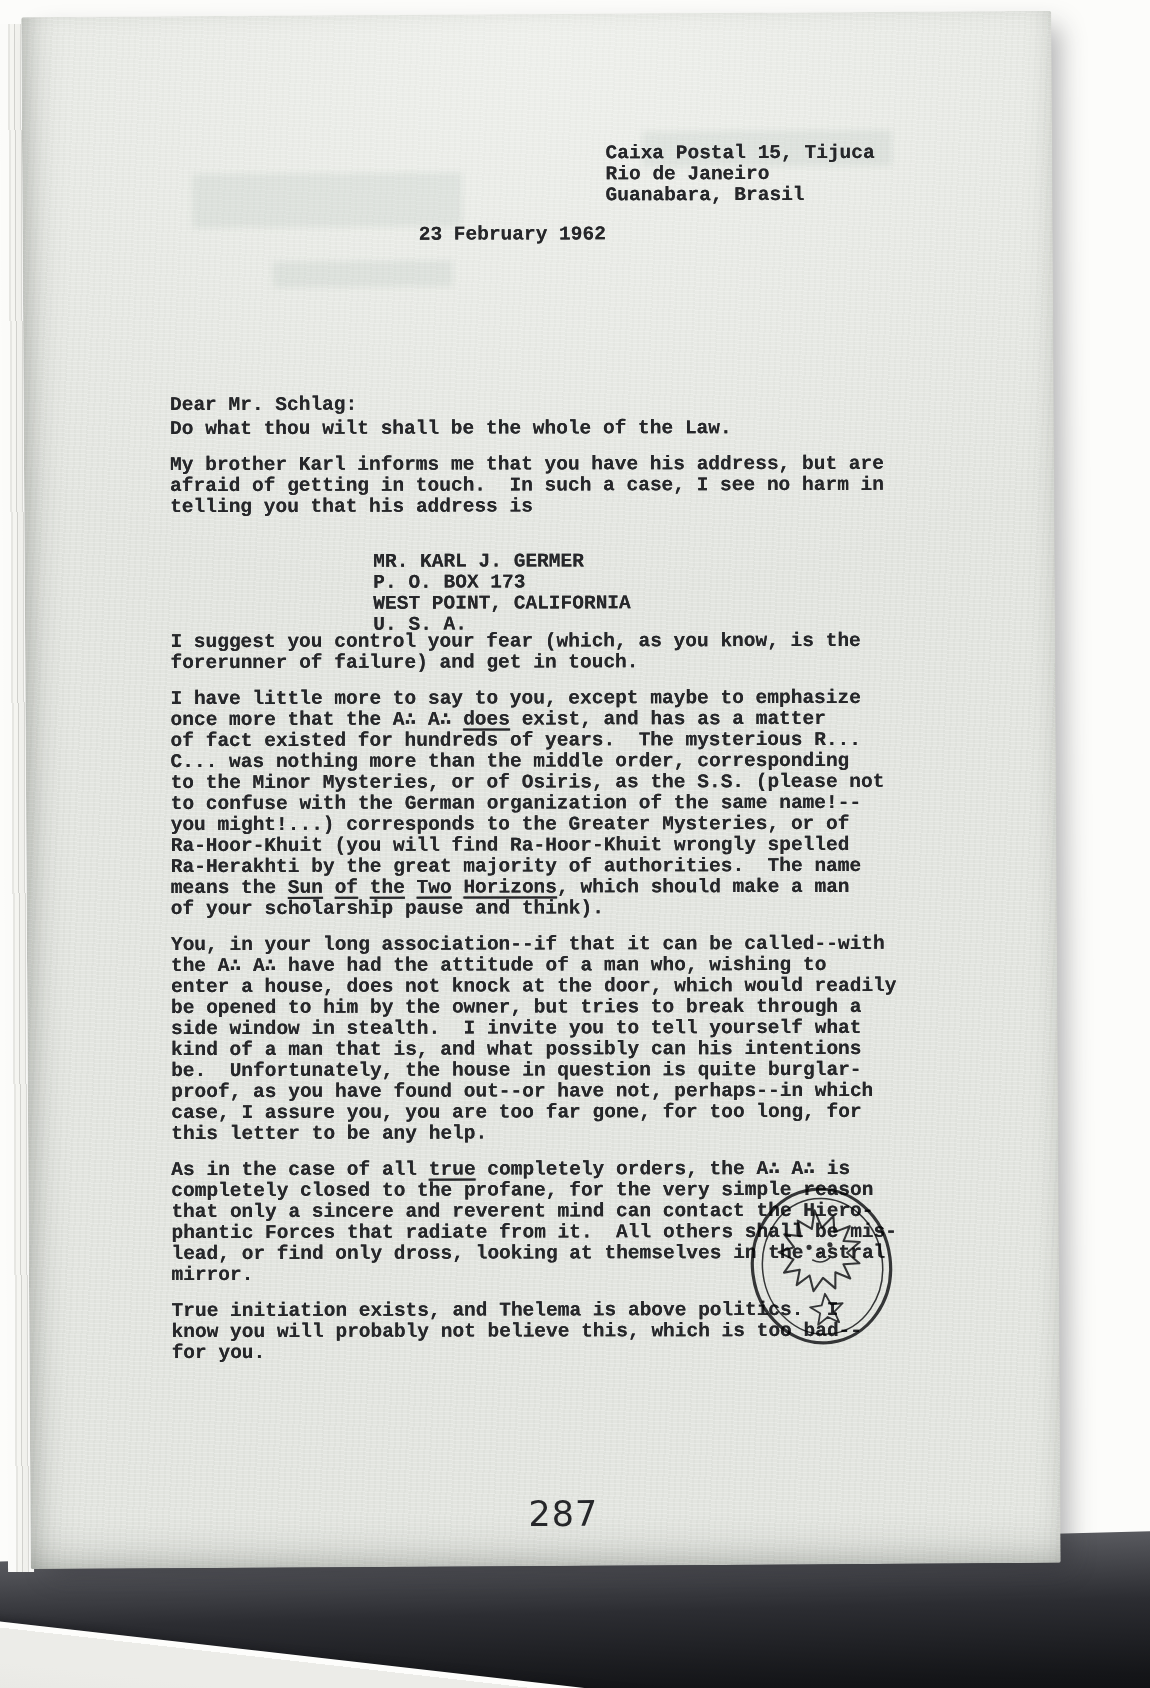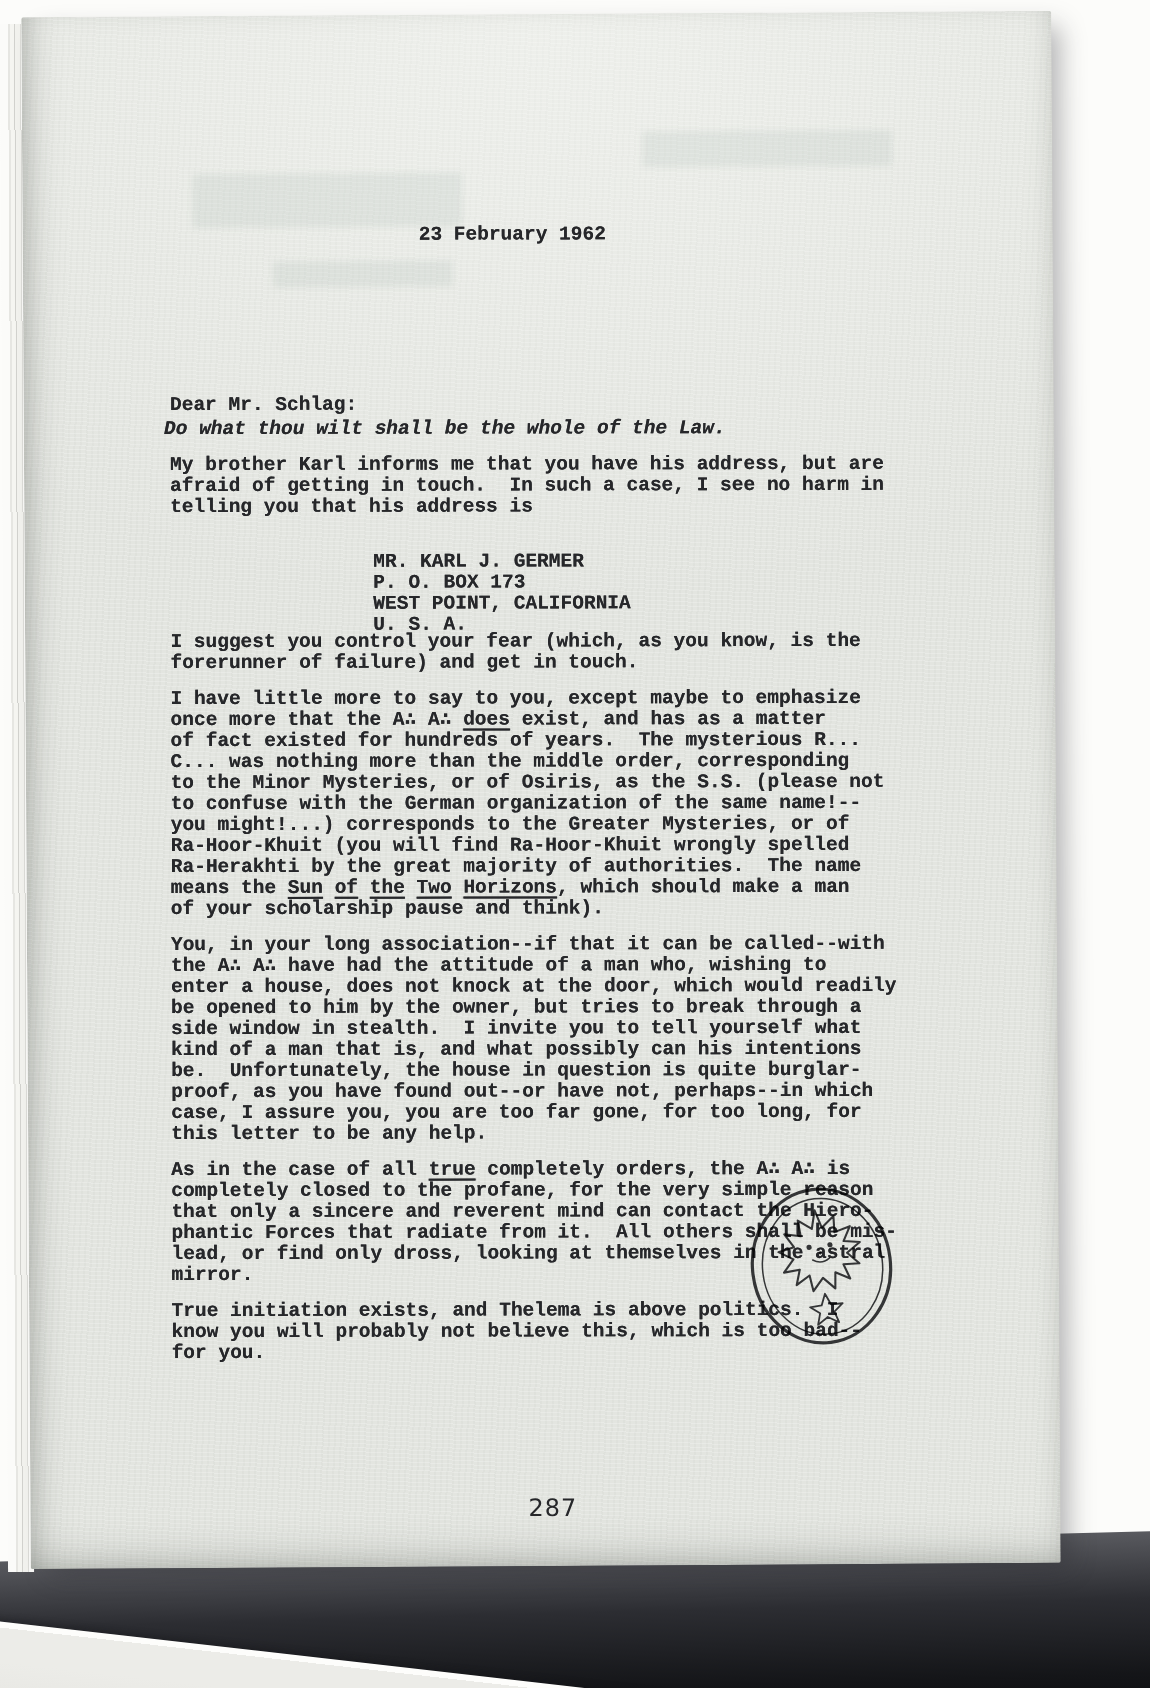--- a/index.html
+++ b/index.html
@@ -46,33 +46,33 @@
   .tw{position:absolute;font-size:19.5px;font-weight:700;color:#26272a;
       letter-spacing:0;text-shadow:0 0 .5px rgba(38,39,42,.85);}
   .tline{white-space:pre;line-height:21px;height:21px;}
   .addr .tline,.block .tline{line-height:21px;}
   .u{text-decoration:underline;text-decoration-thickness:1.6px;text-underline-offset:4px;}
   
   .sender{top:129px;left:582px;}
   .date-line{top:209px;left:387px;margin-left:8px;}
   .recipient{top:249px;left:146px;}
   .salutation{top:379px;left:146px;}
-  .p0{top:404px;left:140px;font-style:italic;}
+  .p0{top:404px;left:146px;}
   .p1{top:440px;left:146px;}
   .germer{top:518px;left:349px;margin-top:19px;}
   .p2{top:617px;left:146px;}
   .p3{top:674px;left:146px;}
   .p4{top:920px;left:146px;}
   .p5{top:1145px;left:146px;}
   .p6{top:1286px;left:146px;}
   .closing{top:1364px;left:146px;}
   .page-number{
     position:absolute;top:1480px;left:498px;
     font-family:"DejaVu Sans","Liberation Sans",sans-serif;
-    font-size:24px;letter-spacing:1px;color:#26272a;
+    font-size:35px;letter-spacing:1px;color:#26272a;
   }
   
   .seal{position:absolute;left:721px;top:1168px;width:150px;height:168px;
         transform:rotate(-7deg);opacity:.88;mix-blend-mode:multiply;}
   .seal svg{width:100%;height:100%;}
   
   .ghost{position:absolute;background:rgba(130,160,148,.12);filter:blur(3px);border-radius:3px;}
   .g1{left:170px;top:158px;width:270px;height:54px;}
   .g2{left:620px;top:118px;width:250px;height:36px;}
   .g3{left:250px;top:246px;width:180px;height:26px;}
@@ -83,20 +83,25 @@
 <div class="cover"></div>
 <div class="wedge"></div>
 <div class="edge-strip"></div>
 
 <div class="page">
   <div class="ghost g1"></div>
   <div class="ghost g2"></div>
   <div class="ghost g3"></div>
 
   <div class="content">
+    <div class="tw addr sender">
+        <div class="tline"><span>Caixa Postal 15, Tijuca</span></div>
+        <div class="tline"><span>Rio de Janeiro</span></div>
+        <div class="tline"><span>Guanabara, Brasil</span></div>
+      </div>
 
     <div class="tw date-line">23 February 1962</div>
 
 
     <div class="tw salutation">Dear Mr. Schlag:</div>
 
     <div class="tw block p0">
         <div class="tline"><span>Do what thou wilt shall be the whole of the Law.</span></div>
       </div>
 

